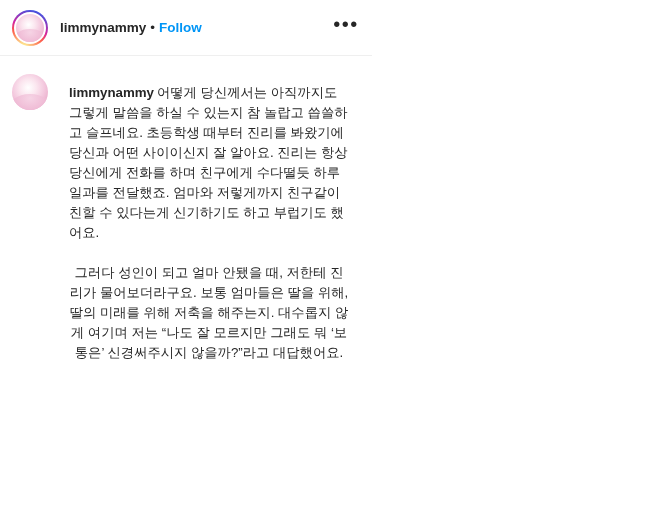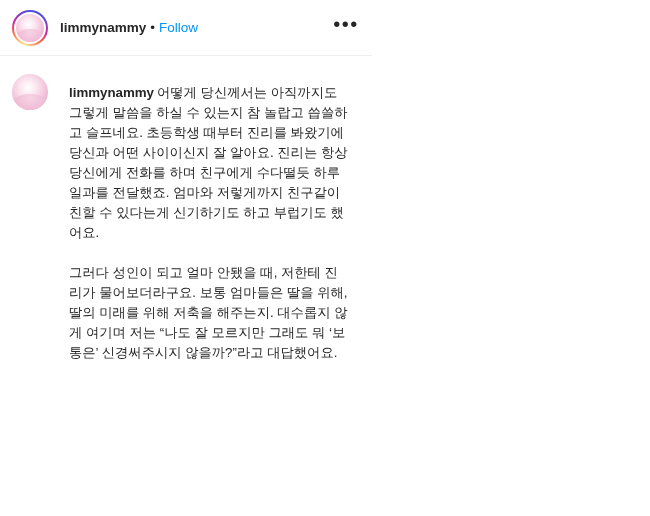--- a/index.html
+++ b/index.html
@@ -79,21 +79,21 @@
     font-weight: bold;
     white-space: nowrap;
   }
   .dot-sep {
     color: #262626;
     margin: 0 4px;
     font-weight: normal;
   }
   .follow-link {
     color: #0095f6;
-    font-weight: normal;
+    font-weight: bold;
     cursor: pointer;
     white-space: nowrap;
   }
 
   .more-button {
     flex: 0 0 auto;
     width: 24px;
     height: 24px;
     display: flex;
     align-items: center;
@@ -144,20 +144,21 @@
   .caption-text .username-inline {
     font-weight: bold;
     color: #262626;
     margin-right: 3px;
   }
   .para {
     margin: 9px;
   }
   .para.spaced {
     margin-top: 20px;
+    text-align: center;
   }
 </style>
 </head>
 <body>
 
 <div class="post">
 
   <div class="post-header">
     <div class="avatar-ring">
       <div class="avatar-inner"></div>

